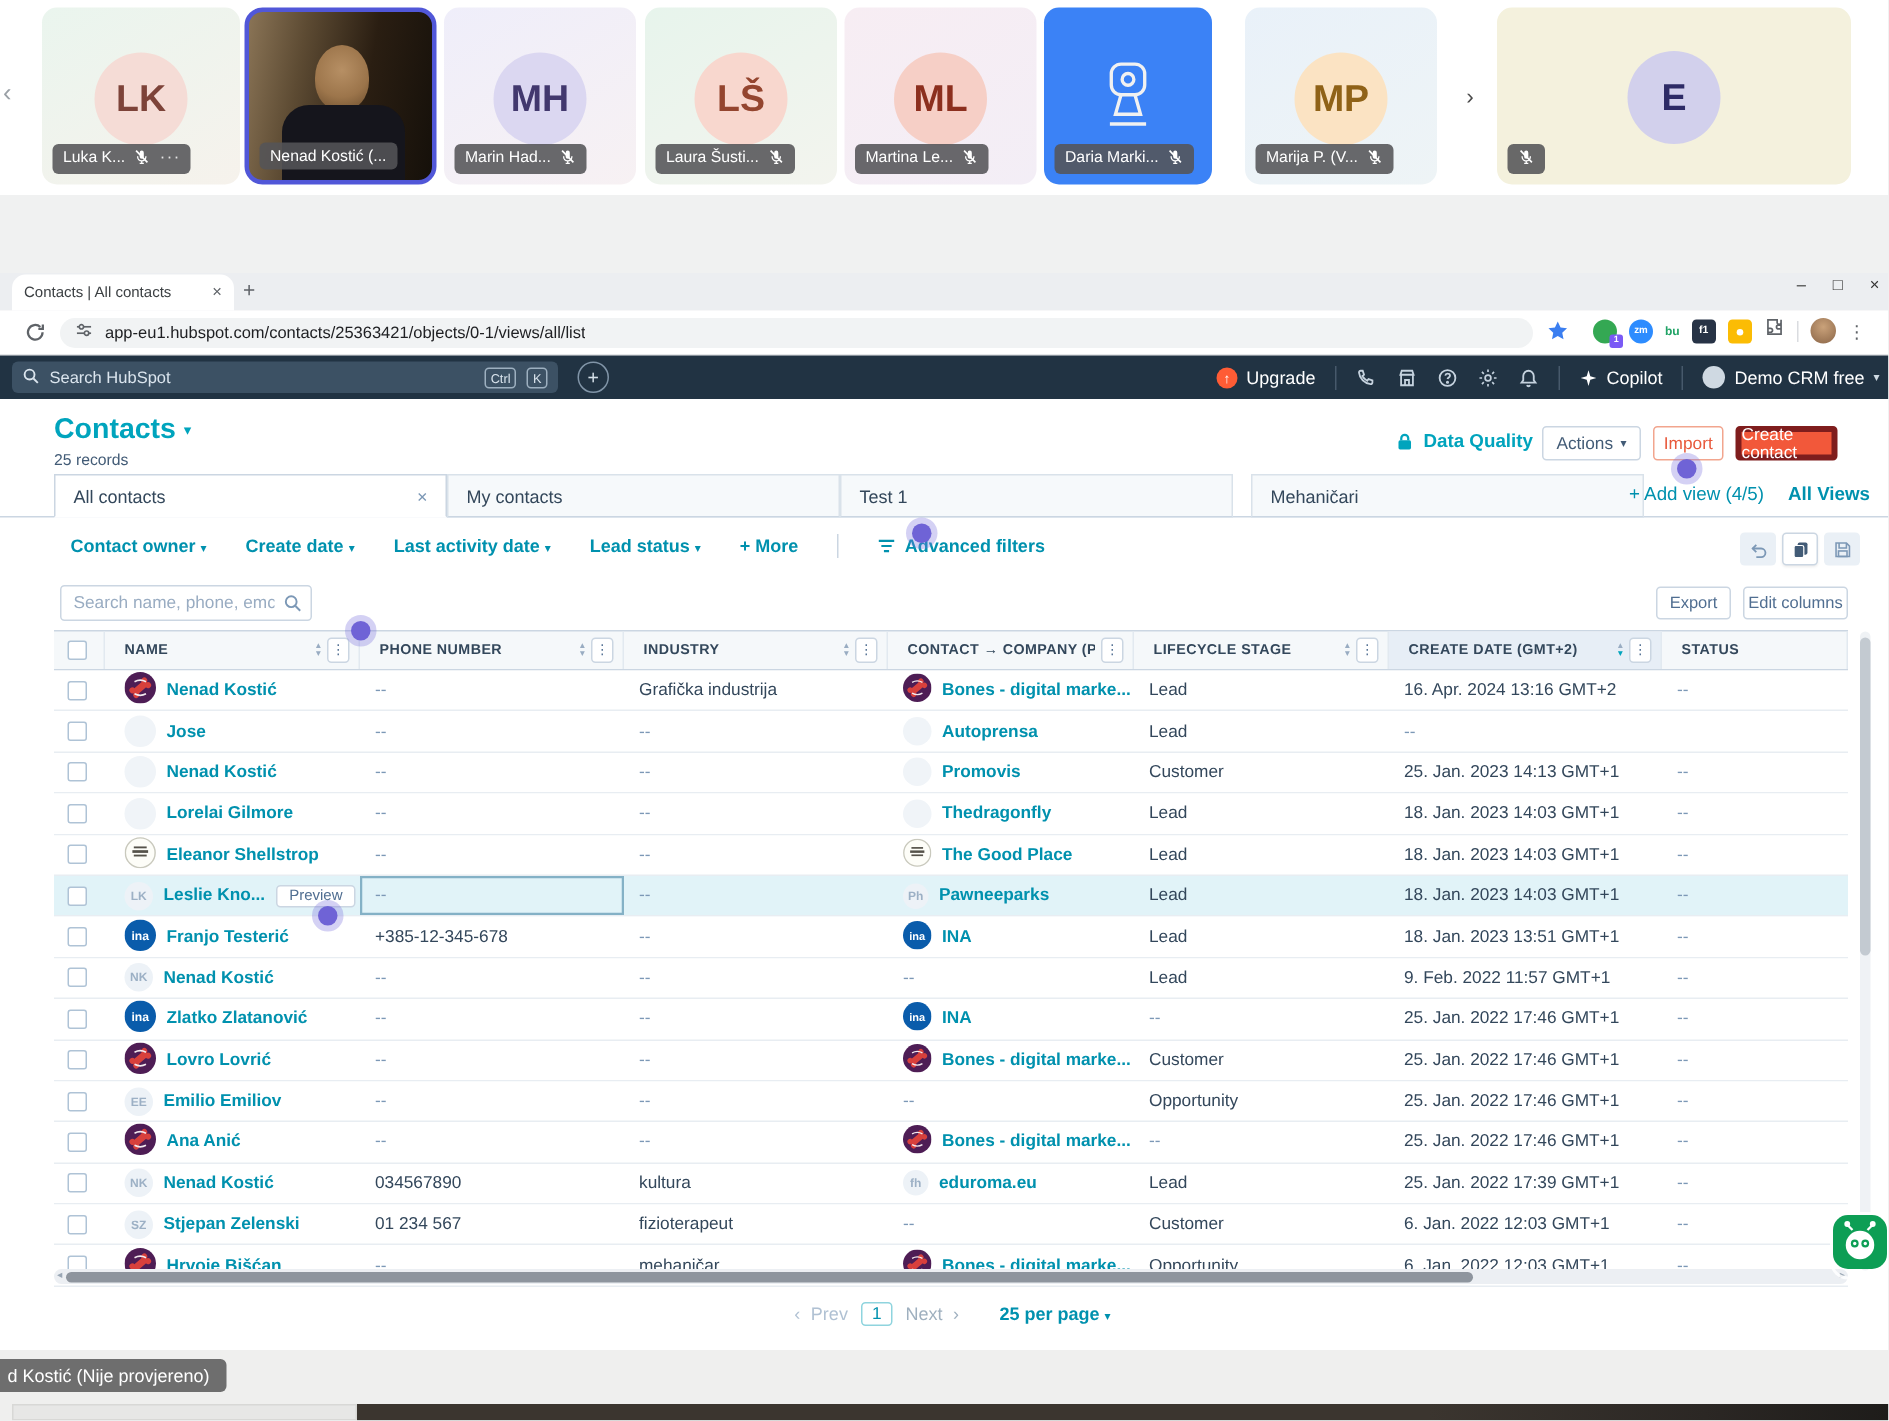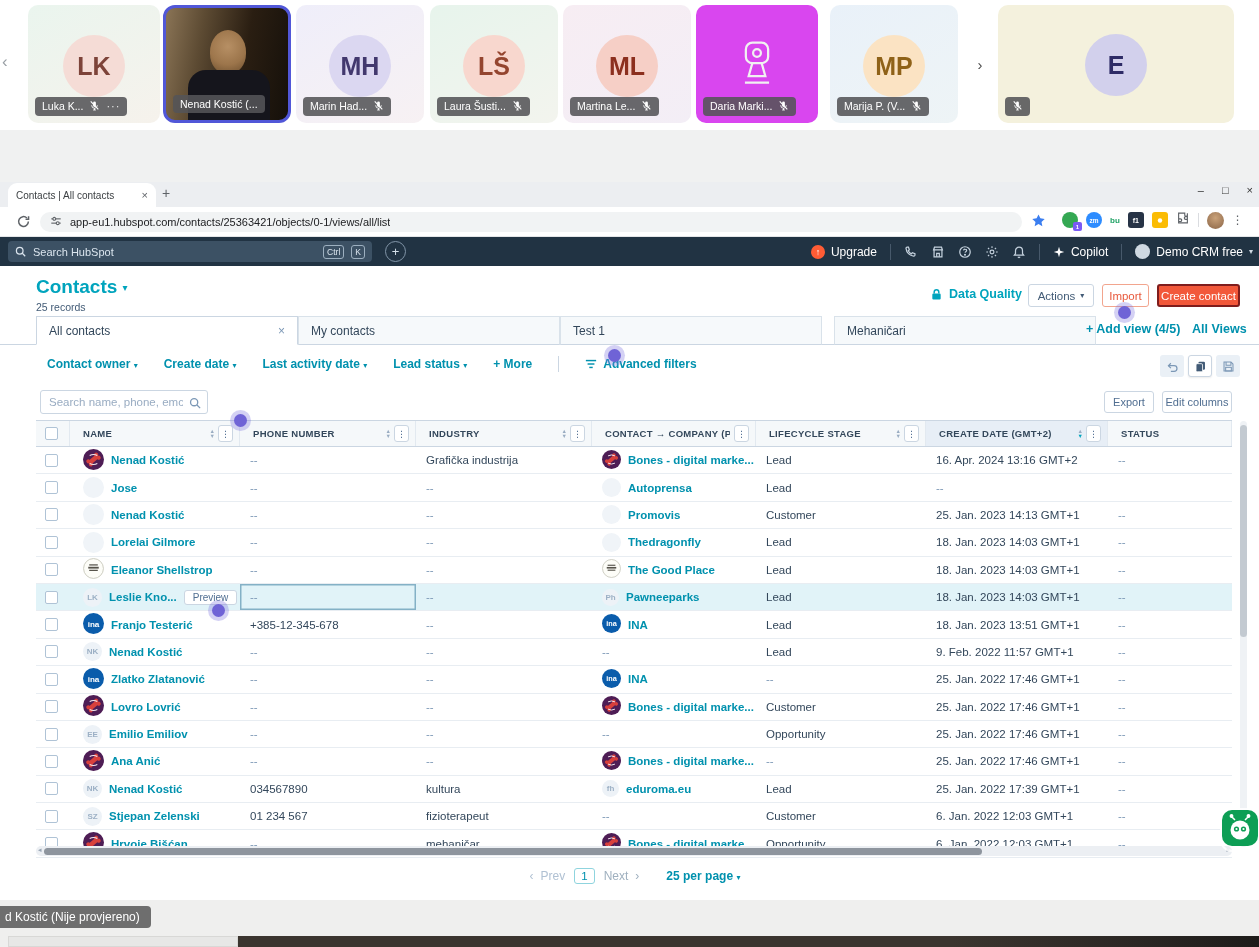--- a/index.html
+++ b/index.html
@@ -70,29 +70,29 @@
 
   
   .page{position:absolute;left:0;top:266px;width:100%;height:634px;background:#fff;}
   .pg-title{position:absolute;left:36px;top:10px;font-size:19px;font-weight:bold;color:#00a4bd;}
   .pg-title .crt{font-size:10px;vertical-align:2px;}
   .pg-records{position:absolute;left:36px;top:35px;font-size:10.5px;color:#425b76;}
   .dq{position:absolute;left:930px;top:21px;display:flex;align-items:center;gap:6px;color:#00a4bd;font-weight:bold;font-size:12.5px;}
   .btn{display:flex;align-items:center;justify-content:center;border-radius:3px;font-size:11.5px;position:absolute;height:23px;}
   .btn-actions{left:1028px;top:18px;width:66px;border:1px solid #cbd6e2;background:#fff;color:#425b76;gap:5px;}
   .btn-import{left:1102px;top:18px;width:47px;border:1px solid #f2a58e;background:#fff;color:#e8593c;}
-  .btn-create{left:1157px;top:18px;width:83px;background:#f2583a;color:#fff;border:2px solid #7f1d1d;}
+  .btn-create{left:1157px;top:18px;width:68px;background:#f2583a;color:#fff;border:4px solid #7f1d1d;}
   .crt2{font-size:8px;}
 
   .vtabs{position:absolute;left:0;top:50px;width:100%;height:29px;border-bottom:1px solid #cbd6e2;}
   .vtab{position:absolute;top:0;height:29px;background:#f6f9fb;border:1px solid #d9e2ea;border-bottom:1px solid #cbd6e2;
     display:flex;align-items:center;padding:0 12px;font-size:12px;color:#33475b;}
   .vtab.on{background:#fff;border:1px solid #cbd6e2;border-bottom:1px solid #fff;z-index:2;}
   .vtab-close{margin-left:auto;color:#7c98b6;font-size:12px;}
-  .addview{position:absolute;left:1086px;top:56px;color:#0091ae;font-weight:bold;font-size:12.5px;}
+  .addview{position:absolute;left:1086px;top:56px;color:#0091ae;font-weight:normal;font-size:12.5px;}
   .allviews{position:absolute;left:1192px;top:56px;color:#0091ae;font-weight:bold;font-size:12.5px;}
 
   .filters{position:absolute;left:47px;top:88px;height:20px;display:flex;align-items:center;gap:26px;}
   .flt{color:#0091ae;font-weight:bold;font-size:12px;white-space:nowrap;}
   .flt .crt{font-size:8px;}
   .flt-div{width:1px;height:16px;background:#cbd6e2;}
   .adv{display:flex;align-items:center;gap:6px;color:#0091ae;font-weight:bold;font-size:12px;}
   .viewbtns{position:absolute;left:1160px;top:89px;display:flex;gap:4px;}
   .vb{width:24px;height:22px;border-radius:3px;background:#eaf0f6;display:flex;align-items:center;justify-content:center;}
   .vb.sel{background:#fff;border:1px solid #cbd6e2;box-shadow:0 1px 2px rgba(0,0,0,.08);}
@@ -209,21 +209,21 @@
           <div class="pav" style="background: rgb(246, 207, 198); color: rgb(140, 47, 30);">ML</div>
           <div class="chip">
             <span class="chip-t">Martina Le...</span>
             <span class="chip-mic"><svg width="11" height="11" viewBox="0 0 16 16" fill="none" stroke="#fff" stroke-width="1.3">
                 <rect x="6" y="2" width="4" height="8" rx="2" fill="#fff" stroke="none"></rect>
                 <path d="M4 7.5v.5a4 4 0 0 0 8 0v-.5M8 12v2.5M6 14.5h4"></path>
                 <line x1="2.5" y1="2" x2="13.5" y2="13.5" stroke-width="1.6"></line>
               </svg></span>
           </div>
         </div>
-        <div class="tile" style="left: 696px; width: 122px; background: #d946ef; text-decoration: underline;">
+        <div class="tile" style="left: 696px; width: 112px; background: #3b82f6; text-decoration: underline;">
           <div class="camwrap"><svg width="52" height="56" viewBox="0 0 28 30" fill="none" stroke="#f1f1f1" stroke-width="1.2">
               <rect x="8" y="3" width="12" height="11" rx="3.5"></rect>
               <circle cx="14" cy="8.5" r="2.1"></circle>
               <path d="M11.5 14 9.5 21h9L16.5 14"></path>
               <path d="M7.5 24.5h13"></path>
             </svg></div>
           <div class="chip">
             <span class="chip-t">Daria Marki...</span>
             <span class="chip-mic"><svg width="11" height="11" viewBox="0 0 16 16" fill="none" stroke="#fff" stroke-width="1.3">
                 <rect x="6" y="2" width="4" height="8" rx="2" fill="#fff" stroke="none"></rect>

